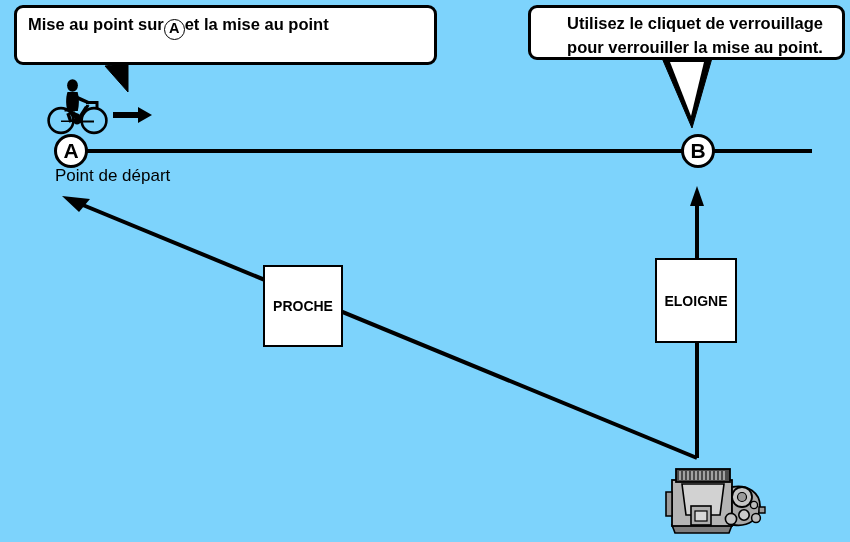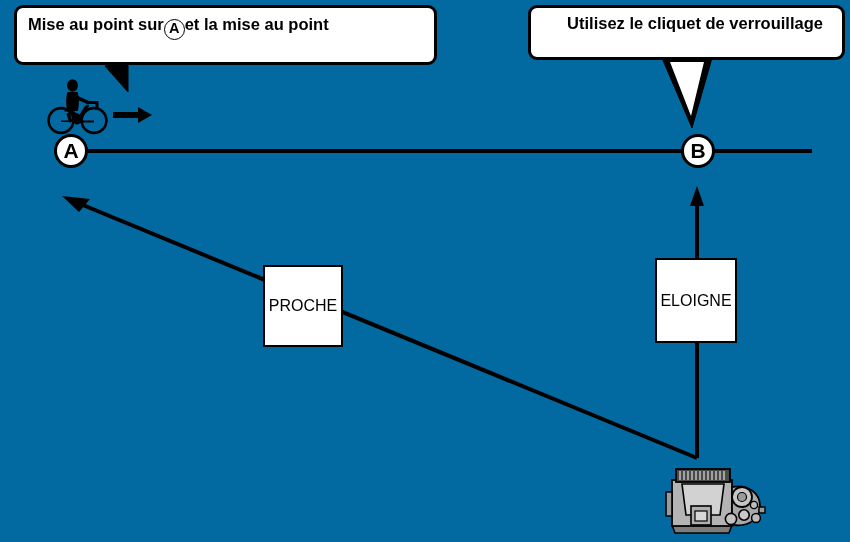--- a/index.html
+++ b/index.html
@@ -9,21 +9,21 @@
     background: #ffffff;
   }
   body {
     font-family: "Liberation Sans", sans-serif;
     color: #000000;
   }
   #stage {
     position: relative;
     width: 850px;
     height: 542px;
-    background: #0369a1;
+    background: #7dd3fc;
     overflow: hidden;
   }
   .svg-layer {
     position: absolute;
     left: 0;
     top: 0;
     width: 850px;
     height: 542px;
   }
 
@@ -103,26 +103,27 @@
   }
   #caption-start { left: 55px; top: 166px; }
   #caption-shoot { left: 450px; top: 166px; }
 
   
   .range-box {
     position: absolute;
     box-sizing: border-box;
     background: #ffffff;
     border: 2.5px solid #000000;
-    font-size: 16px;
+    font-size: 14px;
     line-height: 16px;
     z-index: 5;
     display: flex;
     align-items: center;
     justify-content: center;
+    font-weight: bold;
   }
   #box-near { left: 263px; top: 265px; width: 80px; height: 82px; }
   #box-far  { left: 655px; top: 258px; width: 82px; height: 85px; text-align: center; }
 </style>
 </head>
 <body>
 
 <div id="stage">
 
   <svg class="svg-layer" viewBox="0 0 850 542">
@@ -219,22 +220,24 @@
       <path d="M 759 507 L 765 507 L 765 513 L 759 513 Z" fill="#9a9a9a" stroke="#000" stroke-width="1.4"></path>
     </g>
   </svg>
 
   <div class="callout" id="callout-focus">
     <span class="line"><span>Mise au point sur</span><span class="inline-circle">A</span><span>et la mise au point</span></span>
   </div>
 
   <div class="callout" id="callout-lock">
     <span class="line">Utilisez le cliquet de verrouillage</span>
+    <span class="line">pour verrouiller la mise au point.</span>
   </div>
 
   <div class="node-marker" id="node-a">A</div>
   <div class="node-marker" id="node-b">B</div>
 
+  <div class="caption" id="caption-start">Point de départ</div>
 
   <div class="range-box" id="box-near">PROCHE</div>
   <div class="range-box" id="box-far">ELOIGNE</div>
 
 </div>
 
 </body></html>

